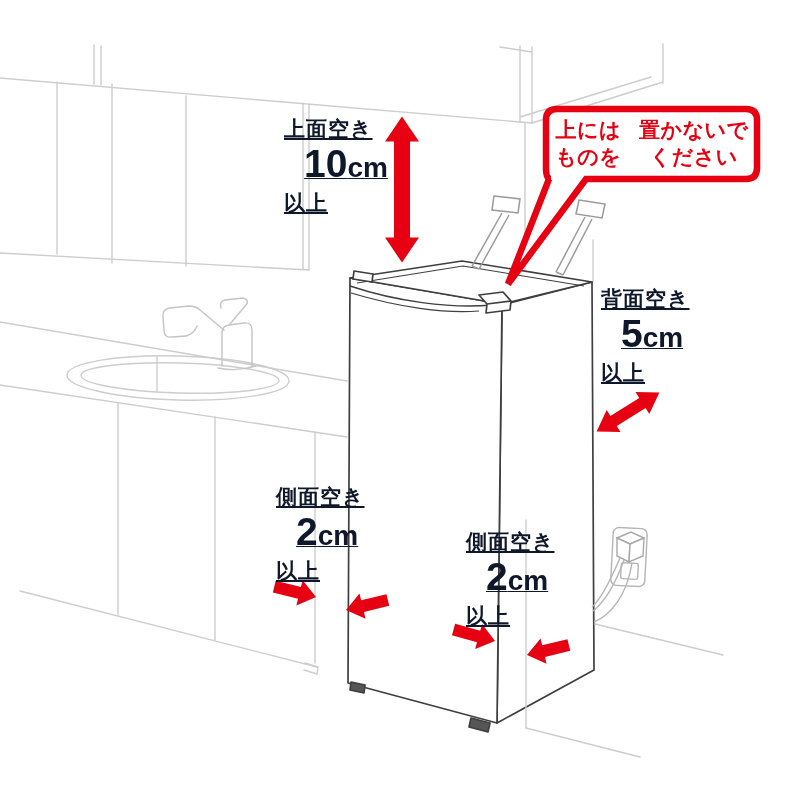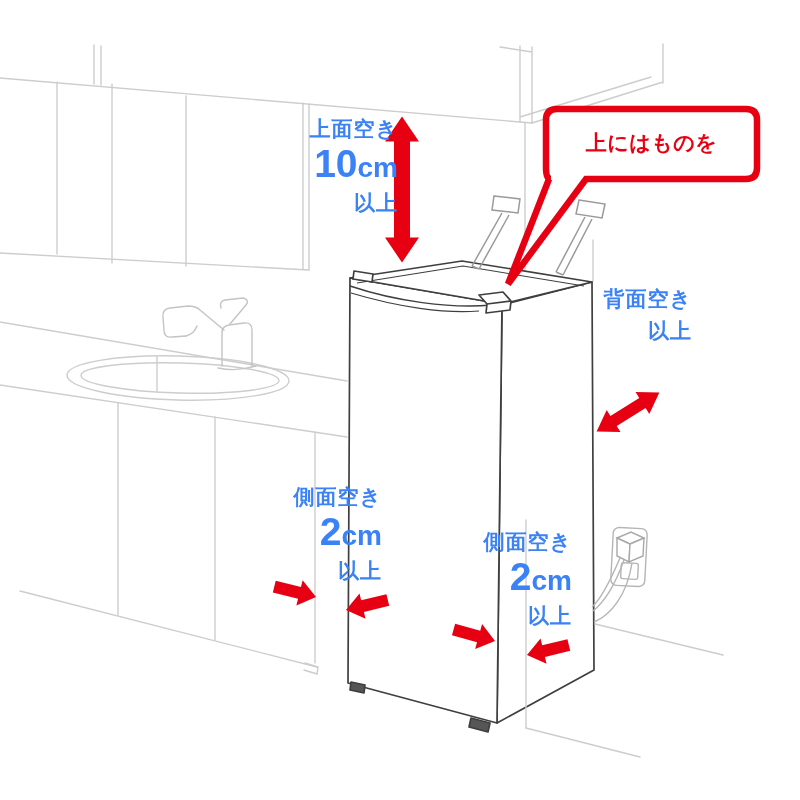--- a/index.html
+++ b/index.html
@@ -2,30 +2,30 @@
 <html><head>
 <meta charset="utf-8">
 <style>
   html,body{margin:0;padding:0;}
   body{
     width:800px;height:800px;position:relative;background:#ffffff;overflow:hidden;
     font-family:"Liberation Sans","DejaVu Sans",sans-serif;
   }
   #scene{position:absolute;left:0;top:0;}
   .red-label{
-    position:absolute;color:#3b82f6;font-weight:bold;text-align:right;
-    line-height:1.15;letter-spacing:1px;
+    position:absolute;color:#0f172a;font-weight:bold;text-align:left;
+    line-height:1.15;letter-spacing:1px;text-decoration:underline;
   }
   .red-label .l1{font-size:21px;}
   .red-label .numline{line-height:1.0;margin:3px 0 2px 0;letter-spacing:0;}
-  .red-label .num{font-size:39px;}
+  .red-label .num{font-size:39px;margin-left:20px;}
   .red-label .unit{font-size:28px;}
   .red-label .l3{font-size:21px;margin-top:8px;}
   #top-label{left:284px;top:117px;width:114px;}
-  #back-label{left:587px;top:287px;width:105px;}
+  #back-label{left:601px;top:287px;width:105px;}
   #side-left-label{left:276px;top:485px;width:106px;}
   #side-front-label{left:466px;top:530px;width:106px;}
   #callout-text{
     position:absolute;left:546px;top:107px;width:211px;height:72px;
     display:flex;flex-direction:row;align-items:center;justify-content:center;
     color:#e60012;font-weight:bold;font-size:21px;line-height:1.3;letter-spacing:0.5px;text-align:center;
   }
 </style>
 </head>
 <body>
@@ -158,30 +158,32 @@
 </svg>
 
 <div class="red-label" id="top-label">
   <div class="l1">上面空き</div>
   <div class="numline"><span class="num">10</span><span class="unit">cm</span></div>
   <div class="l3">以上</div>
 </div>
 
 <div class="red-label" id="back-label">
   <div class="l1">背面空き</div>
+  <div class="numline"><span class="num">5</span><span class="unit">cm</span></div>
   <div class="l3">以上</div>
 </div>
 
 <div class="red-label" id="side-left-label">
   <div class="l1">側面空き</div>
   <div class="numline"><span class="num">2</span><span class="unit">cm</span></div>
   <div class="l3">以上</div>
 </div>
 
 <div class="red-label" id="side-front-label">
   <div class="l1">側面空き</div>
   <div class="numline"><span class="num">2</span><span class="unit">cm</span></div>
   <div class="l3">以上</div>
 </div>
 
 <div id="callout-text">
   <div>上にはものを</div>
+  <div>置かないでください</div>
 </div>
 
 </body></html>

